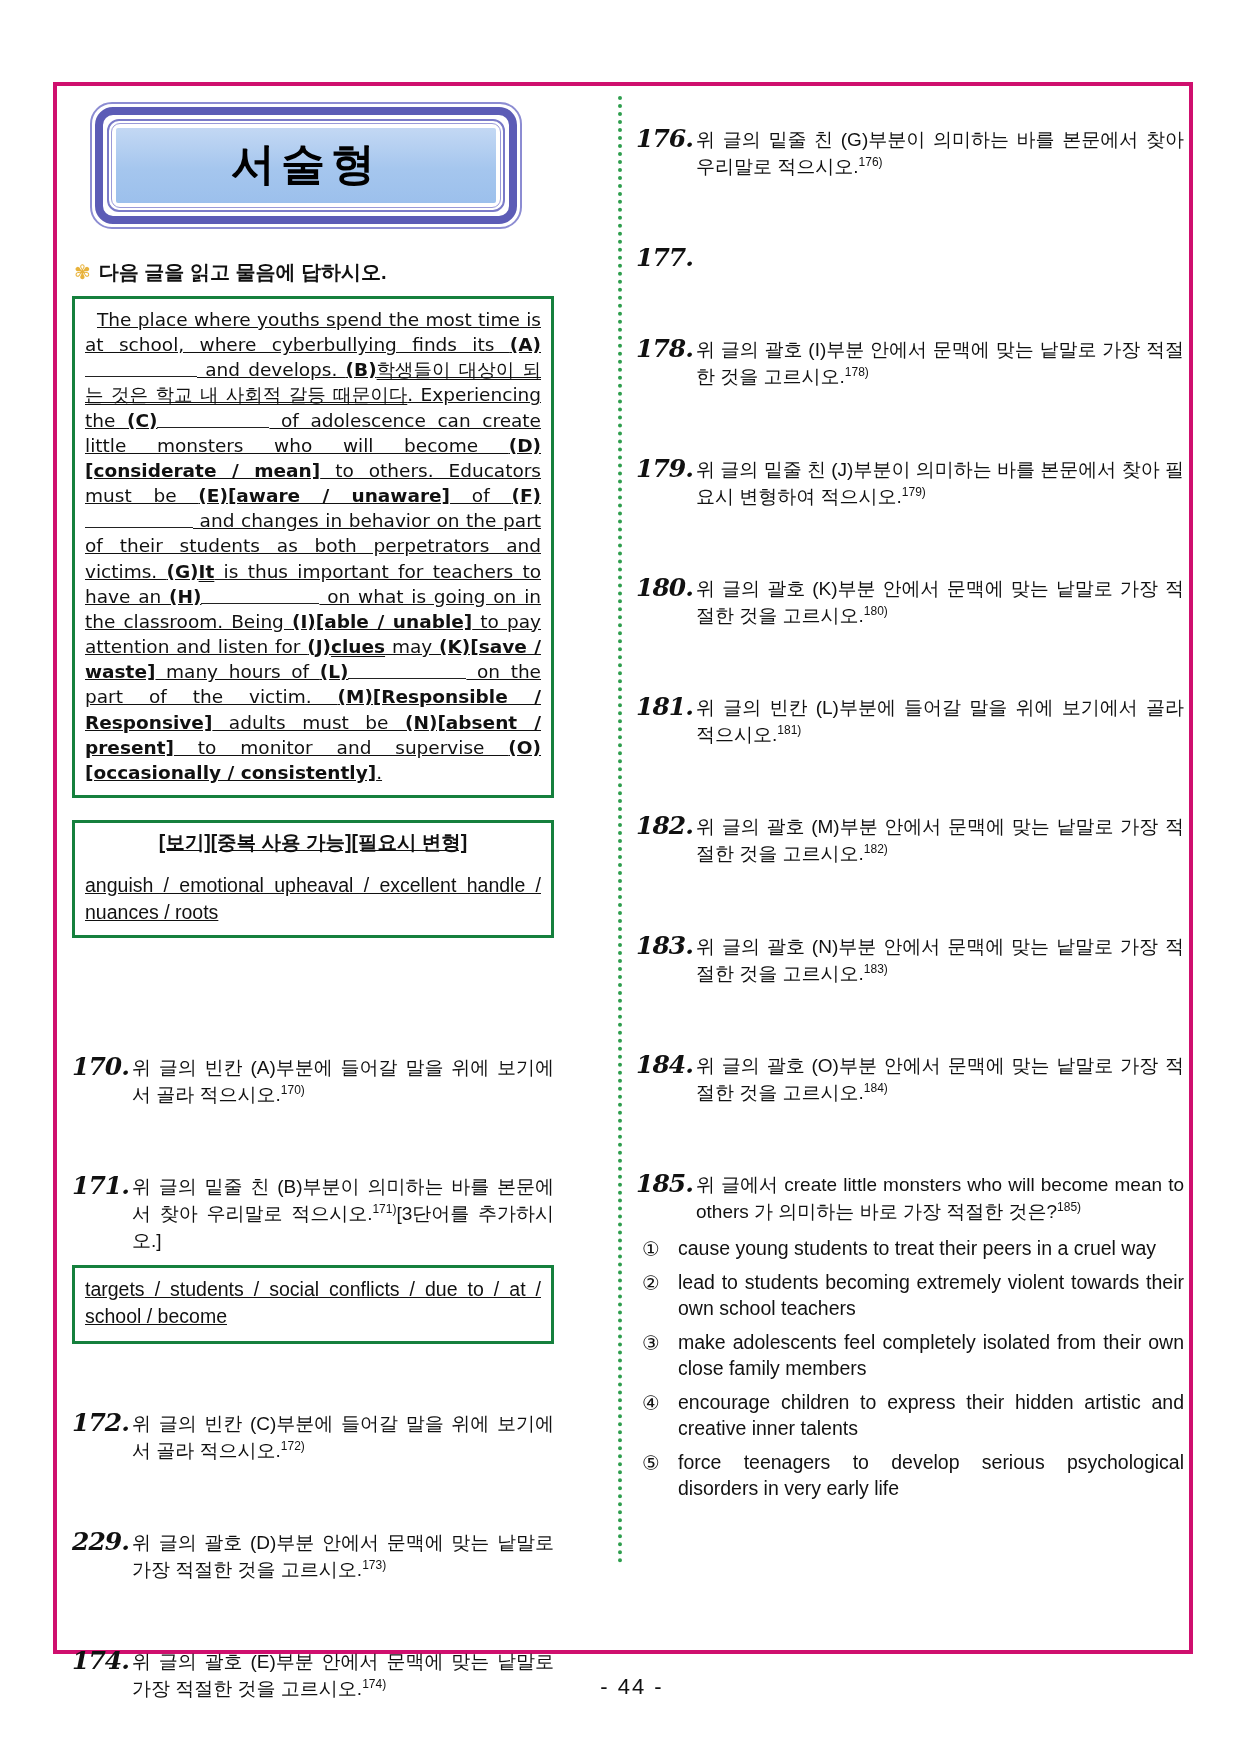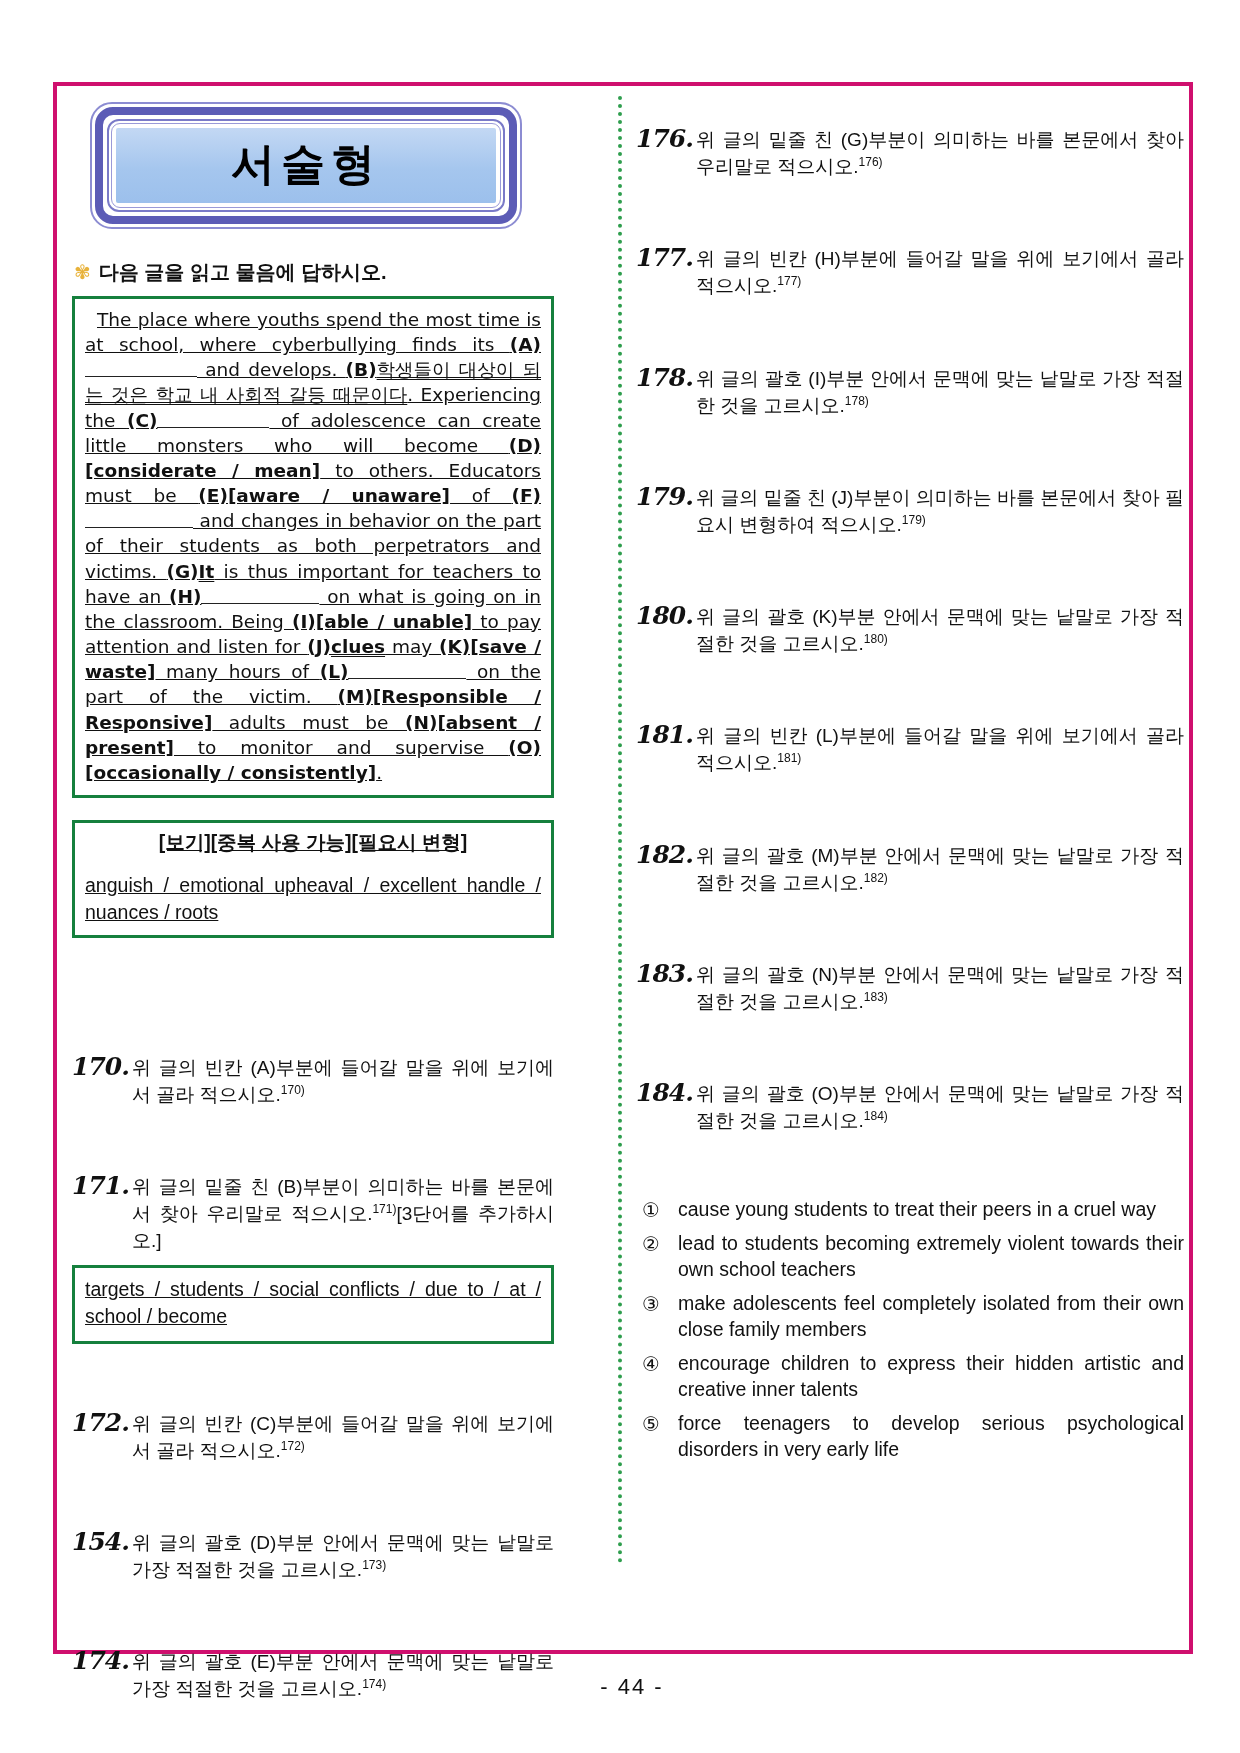--- a/index.html
+++ b/index.html
@@ -105,41 +105,40 @@
   </div>
 
   <div class="cyanbox box171">targets / students / social conflicts / due to / at / school / become</div>
 
   <div class="q">
     <span class="qnum">172.</span>
     <div class="qtext"><span>위 글의 빈칸 (C)부분에 들어갈 말을 위에 보기에서 골라 적으시오.</span><sup class="note">172)</sup></div>
   </div>
 
   <div class="q">
-    <span class="qnum">154.</span>
+    <span class="qnum">229.</span>
     <div class="qtext"><span>위 글의 괄호 (D)부분 안에서 문맥에 맞는 낱말로 가장 적절한 것을 고르시오.</span><sup class="note">173)</sup></div>
   </div>
 
   <div class="q">
     <span class="qnum">174.</span>
     <div class="qtext"><span>위 글의 괄호 (E)부분 안에서 문맥에 맞는 낱말로 가장 적절한 것을 고르시오.</span><sup class="note">174)</sup></div>
   </div>
 
 </div>
 
 <div class="col-right">
 
   <div class="q q-first-right">
     <span class="qnum">176.</span>
     <div class="qtext"><span>위 글의 밑줄 친 (G)부분이 의미하는 바를 본문에서 찾아 우리말로 적으시오.</span><sup class="note">176)</sup></div>
   </div>
 
   <div class="q">
     <span class="qnum">177.</span>
-    <div class="qtext"><span>위 글의 빈칸 (H)부분에 들어갈 말을 위에 보기에서 골라 적으시오.</span><sup class="note">177)</sup></div>
   </div>
 
   <div class="q">
     <span class="qnum">178.</span>
     <div class="qtext"><span>위 글의 괄호 (I)부분 안에서 문맥에 맞는 낱말로 가장 적절한 것을 고르시오.</span><sup class="note">178)</sup></div>
   </div>
 
   <div class="q">
     <span class="qnum">179.</span>
     <div class="qtext"><span>위 글의 밑줄 친 (J)부분이 의미하는 바를 본문에서 찾아 필요시 변형하여 적으시오.</span><sup class="note">179)</sup></div>
@@ -163,20 +162,24 @@
   <div class="q">
     <span class="qnum">183.</span>
     <div class="qtext"><span>위 글의 괄호 (N)부분 안에서 문맥에 맞는 낱말로 가장 적절한 것을 고르시오.</span><sup class="note">183)</sup></div>
   </div>
 
   <div class="q">
     <span class="qnum">184.</span>
     <div class="qtext"><span>위 글의 괄호 (O)부분 안에서 문맥에 맞는 낱말로 가장 적절한 것을 고르시오.</span><sup class="note">184)</sup></div>
   </div>
 
+  <div class="q tight">
+    <span class="qnum">185.</span>
+    <div class="qtext"><span>위 글에서 </span><span>create little monsters who will become mean to others</span><span> 가 의미하는 바로 가장 적절한 것은?</span><sup class="note">185)</sup></div>
+  </div>
 
   <div class="options">
     <div class="option">
       <span class="opt-marker">①</span>
       <div class="opt-text">cause young students to treat their peers in a cruel way</div>
     </div>
     <div class="option">
       <span class="opt-marker">②</span>
       <div class="opt-text">lead to students becoming extremely violent towards their own school teachers</div>
     </div>

